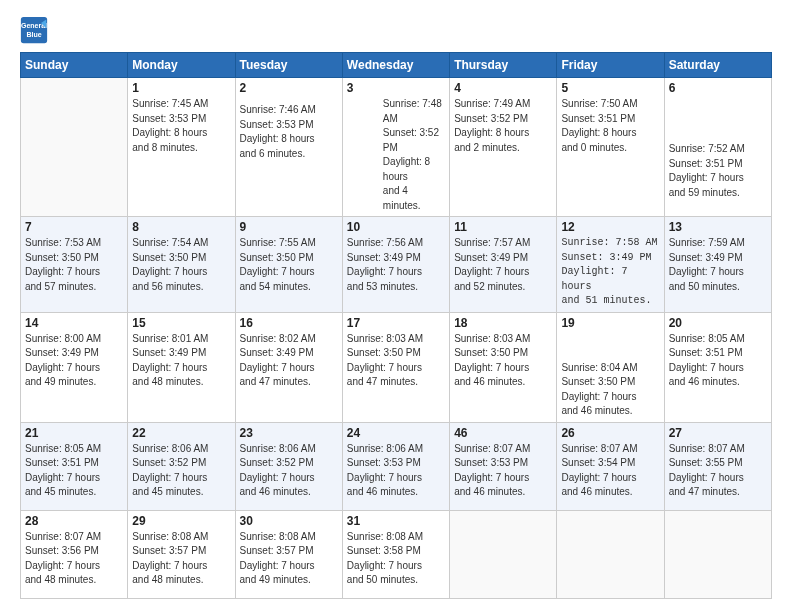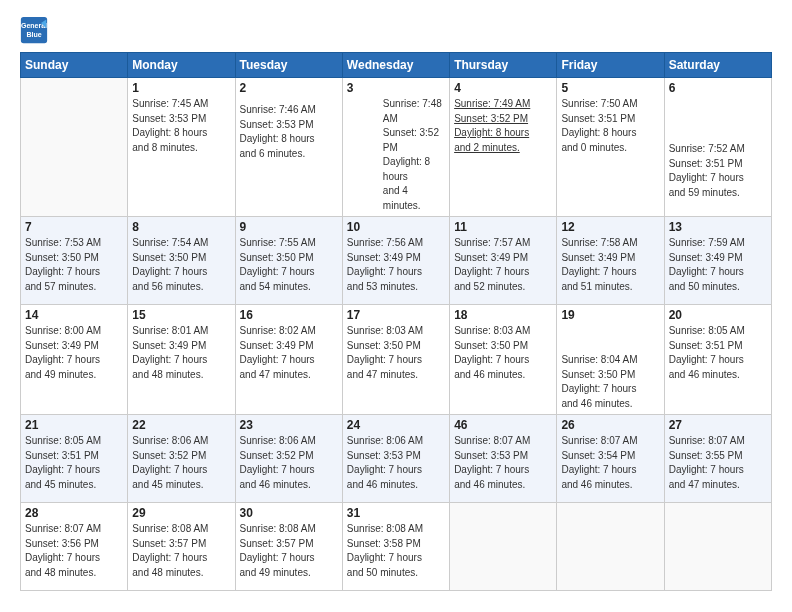--- a/index.html
+++ b/index.html
@@ -138,21 +138,21 @@
           </td>
           <td>
             <span class="day-num">3</span>
             <div class="day-info" style="white-space: pre-line; margin-left: 36px;">Sunrise: 7:48 AM
 Sunset: 3:52 PM
 Daylight: 8 hours
 and 4 minutes.</div>
           </td>
           <td>
             <span class="day-num">4</span>
-            <div class="day-info" style="white-space: pre-line; text-decoration: underline;">Sunrise: 7:49 AM
+            <div class="day-info" style="white-space: pre-line;">Sunrise: 7:49 AM
 Sunset: 3:52 PM
 Daylight: 8 hours
 and 2 minutes.</div>
           </td>
           <td>
             <span class="day-num">5</span>
             <div class="day-info" style="white-space: pre-line;">Sunrise: 7:50 AM
 Sunset: 3:51 PM
 Daylight: 8 hours
 and 0 minutes.</div>
@@ -196,21 +196,21 @@
           </td>
           <td>
             <span class="day-num">11</span>
             <div class="day-info" style="white-space: pre-line;">Sunrise: 7:57 AM
 Sunset: 3:49 PM
 Daylight: 7 hours
 and 52 minutes.</div>
           </td>
           <td>
             <span class="day-num">12</span>
-            <div class="day-info" style="white-space: pre-line;">Sunrise: 7:58 AM
+            <div class="day-info" style="white-space: pre-line; font-family: Liberation Mono, monospace;">Sunrise: 7:58 AM
 Sunset: 3:49 PM
 Daylight: 7 hours
 and 51 minutes.</div>
           </td>
           <td>
             <span class="day-num">13</span>
             <div class="day-info" style="white-space: pre-line;">Sunrise: 7:59 AM
 Sunset: 3:49 PM
 Daylight: 7 hours
 and 50 minutes.</div>

